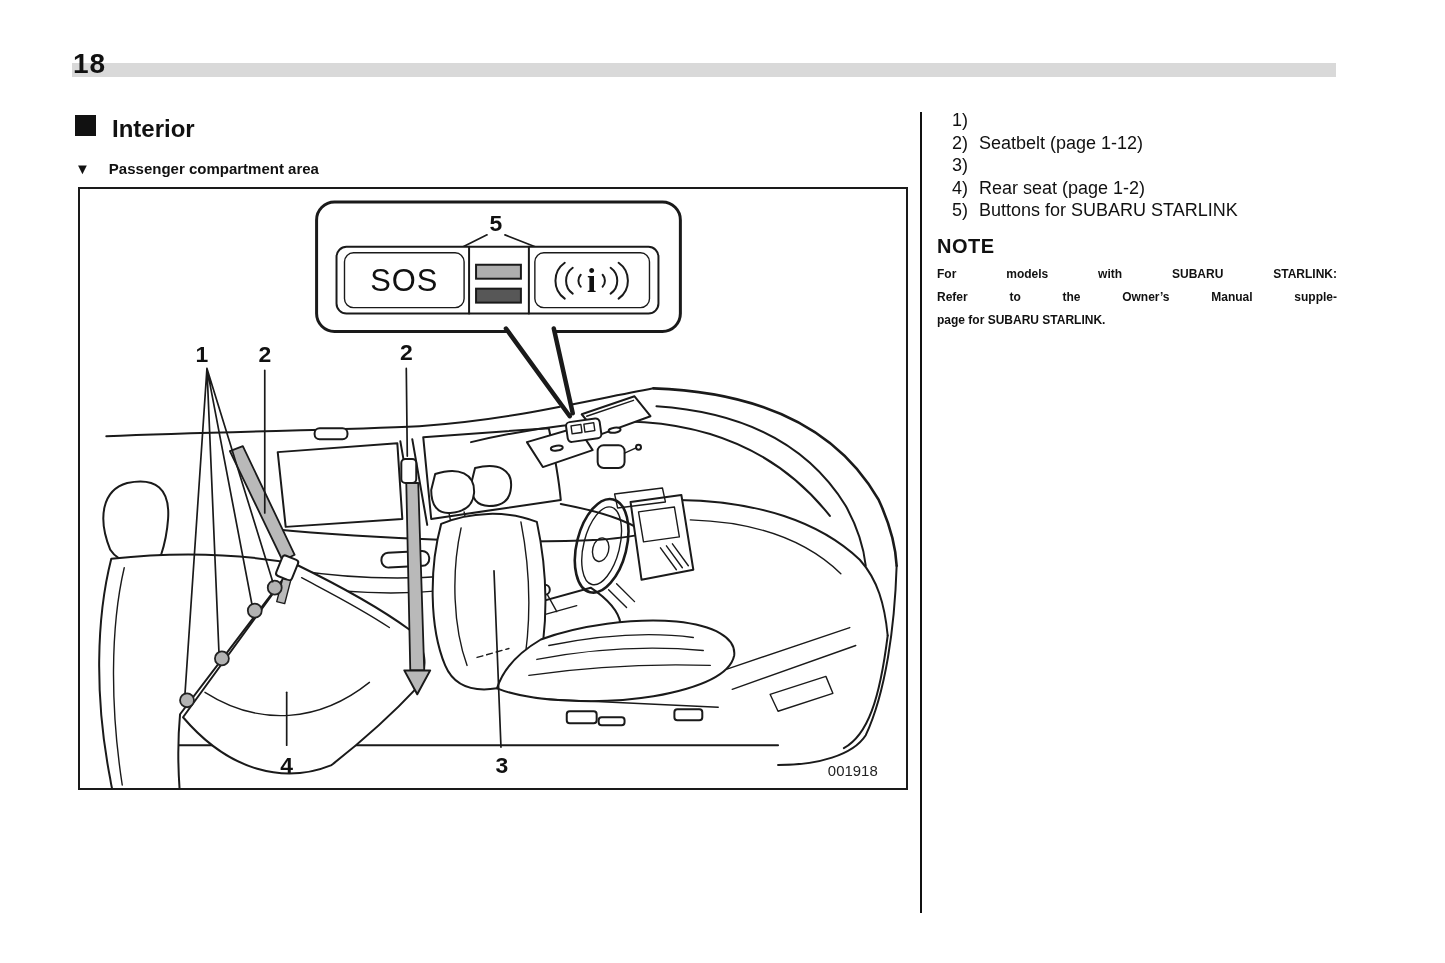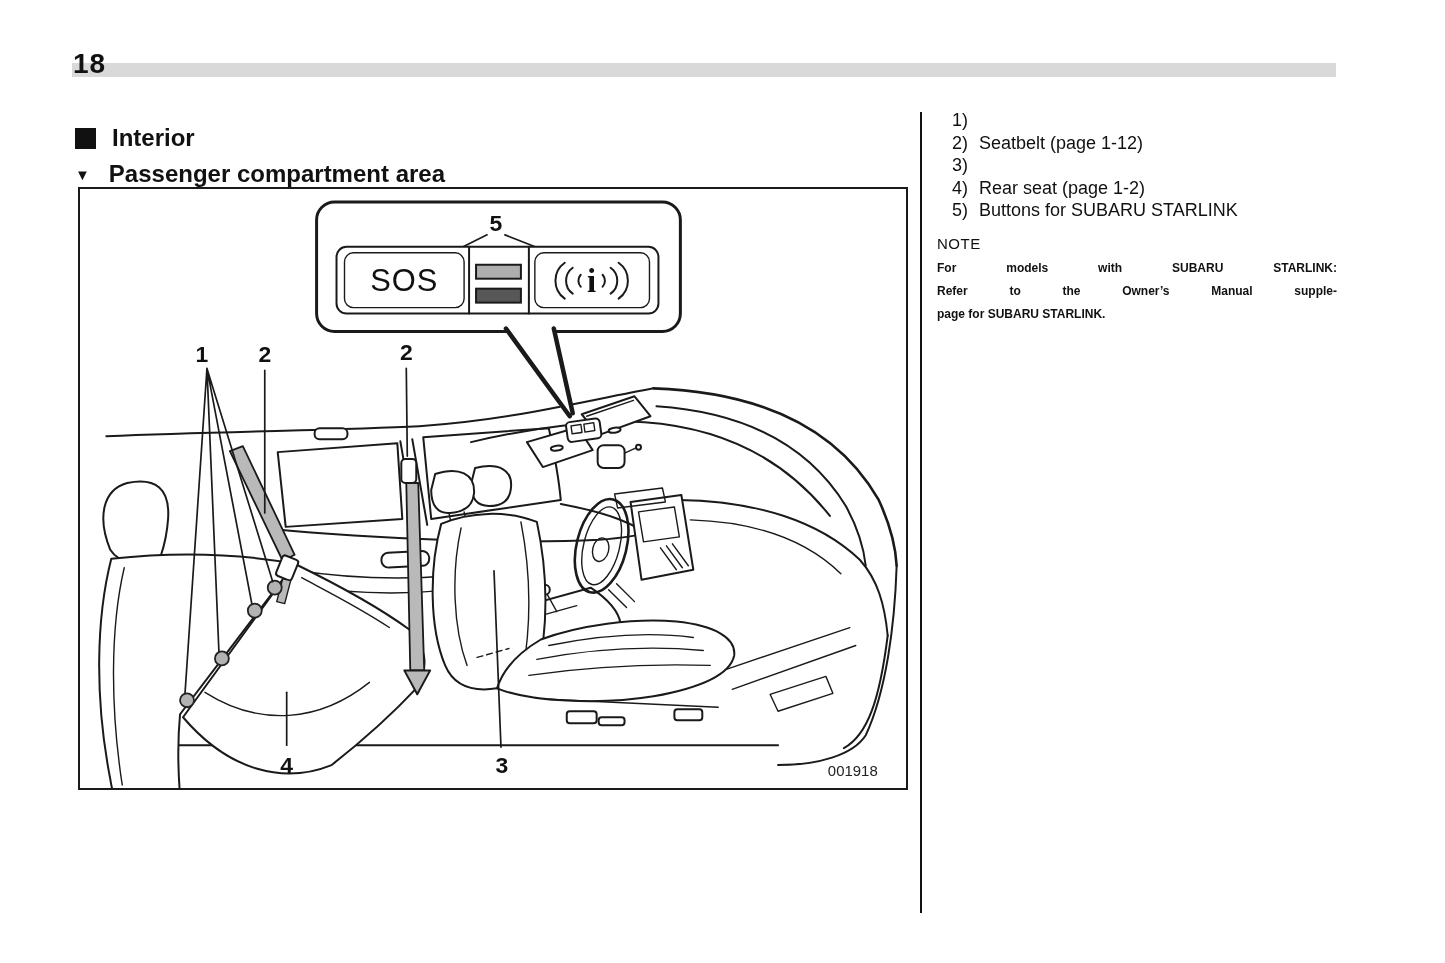--- a/index.html
+++ b/index.html
@@ -4,38 +4,38 @@
 <style>
   html,body{margin:0;padding:0;background:#ffffff;}
   body{width:1445px;height:963px;position:relative;font-family:"Liberation Sans",sans-serif;color:#111;}
   .abs{position:absolute;}
 
   
   .page-num{left:73px;top:48px;font-size:28px;font-weight:bold;letter-spacing:1px;z-index:2;}
   .header-bar{left:72px;top:63px;width:1264px;height:14px;z-index:1;}
 
   
-  .sec-head{left:75px;top:124px;display:flex;align-items:center;gap:16px;}
+  .sec-head{left:75px;top:115px;display:flex;gap:16px;}
   .sec-square{width:21px;height:21px;background:#111;display:inline-block;}
   .sec-title{font-size:24px;font-weight:bold;}
   .sub-head{left:75px;top:160px;display:flex;align-items:center;gap:19px;}
   .sub-tri{font-size:15px;line-height:1;}
-  .sub-title{font-size:24px;font-weight:bold;}
+  .sub-title{font-size:15px;font-weight:bold;}
 
   
   .figure-box{left:78px;top:187px;width:826px;height:599px;border:2px solid #1a1a1a;background:#fff;}
   .figure-box svg{display:block;}
 
   
   .right-col{left:937px;top:109px;width:400px;}
   .legend{font-size:18px;line-height:22.5px;}
   .legend-row{display:flex;}
   .legend-num{width:42px;flex:0 0 42px;padding-left:15px;box-sizing:border-box;}
   .legend-text{flex:1;text-align:justify;}
-  .note-title{font-size:15px;font-weight:normal;margin-top:13px;margin-bottom:5px;letter-spacing:.5px;}
+  .note-title{font-size:20px;font-weight:bold;margin-top:13px;margin-bottom:5px;letter-spacing:.5px;}
   .note-line{font-size:12px;font-weight:bold;line-height:23.2px;}
   .note-just{text-align:justify;text-align-last:justify;}
 
   
   .v-divider{left:920px;top:112px;width:2px;height:801px;background:#111;}
 
   
   .ln{fill:none;stroke:#1a1a1a;stroke-width:2;stroke-linecap:round;stroke-linejoin:round;}
   .thn{stroke-width:1.4;}
   .thk{stroke-width:2.6;}

